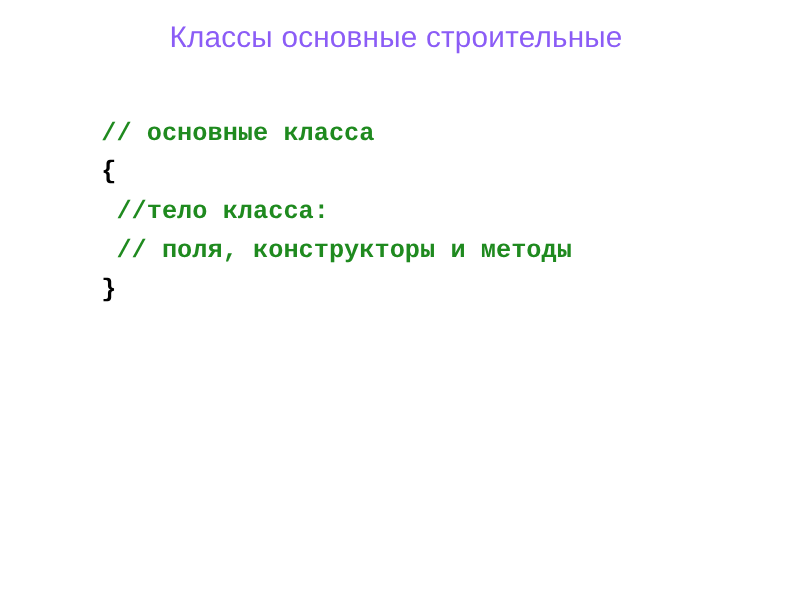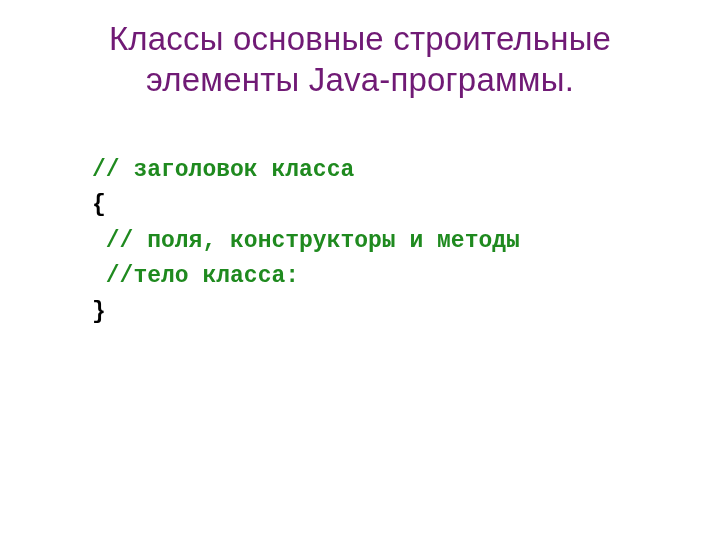--- a/index.html
+++ b/index.html
@@ -10,25 +10,25 @@
     body {
       width: 720px;
       height: 540px;
       background: #ffffff;
       font-family: Arial, "Helvetica Neue", sans-serif;
       color: #5a5a5a;
       padding: 18px 50px 0 50px;
       overflow: hidden;
     }
     .title {
-      font-size: 33px;
+      font-size: 27px;
       font-weight: 400;
       text-align: center;
       line-height: 1.25;
-      color: #701a75;
+      color: #8b5cf6;
       letter-spacing: 0.2px;
     }
     .code-block {
       margin-top: 52px;
       margin-left: 42px;
       font-family: "Courier New", Courier, monospace;
       font-size: 23px;
       font-weight: bold;
       line-height: 1.55;
       color: #000000;
@@ -48,22 +48,21 @@
     }
     .brace {
       color: #000000;
     }
   </style>
 </head>
 <body>
 
 <div class="title">
   <span>Классы основные строительные</span><br>
-  <span>элементы Java-программы.</span>
 </div>
 
 <div class="code-block">
-  <div class="code-line"><span class="comment">// заголовок класса</span></div>
+  <div class="code-line"><span class="comment">// основные класса</span></div>
   <div class="code-line"><span class="brace">{</span></div>
+  <div class="code-line"><span class="comment"> //тело класса:</span></div>
   <div class="code-line"><span class="comment"> // поля, конструкторы и методы</span></div>
-  <div class="code-line"><span class="comment"> //тело класса:</span></div>
   <div class="code-line"><span class="brace">}</span></div>
 </div>
 
 </body></html>

